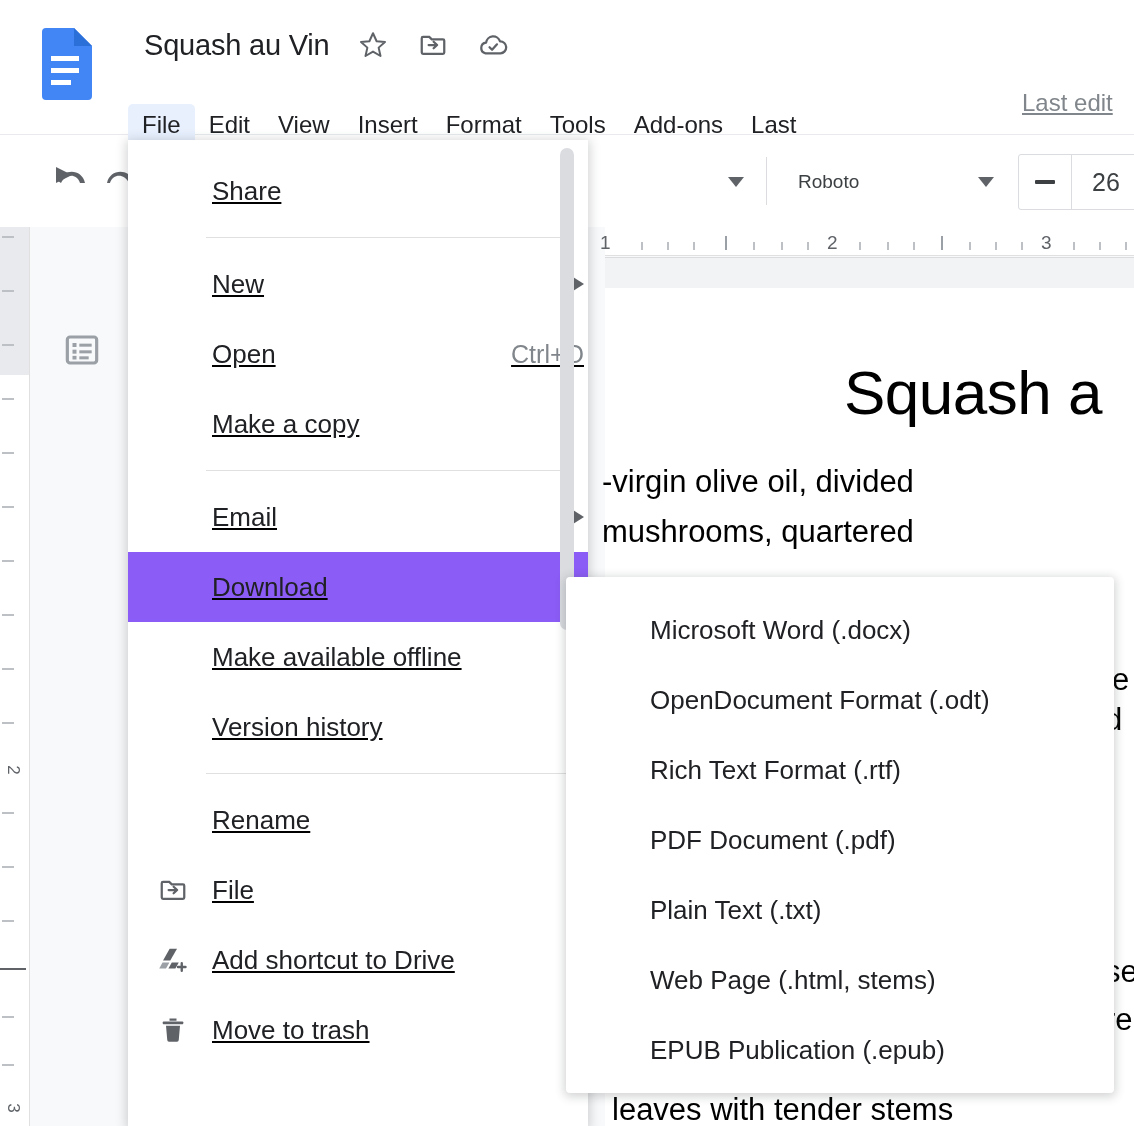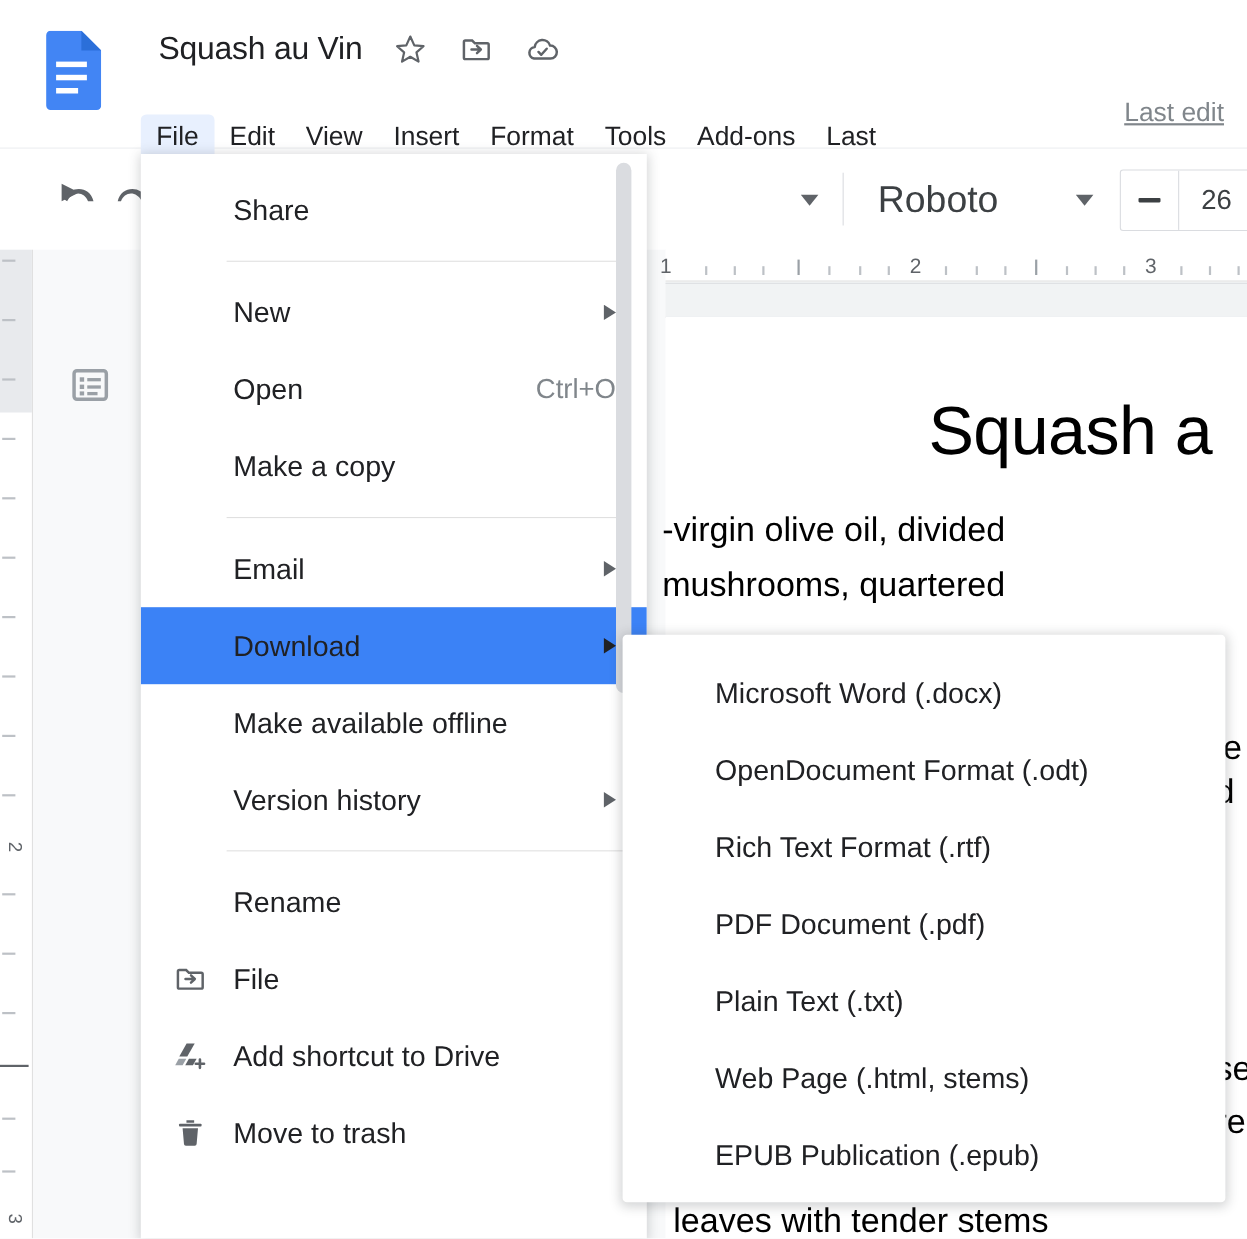--- a/index.html
+++ b/index.html
@@ -114,21 +114,21 @@
   }
   .tb-sep {
     position: absolute;
     left: 766px; top: 22px;
     width: 1px; height: 48px;
     background: #dadce0;
   }
   .tb-font {
     position: absolute;
     left: 798px; top: 30px;
-    font-size: 34px;
+    font-size: 19px;
     color: #3c4043;
     white-space: nowrap;
     line-height: 34px;
   }
   .tb-caret-2 {
     position: absolute;
     left: 972px; top: 36px;
     width: 28px; height: 20px;
   }
   .fontsize-box {
@@ -285,24 +285,25 @@
     box-shadow: 0 2px 10px 2px rgba(60,64,67,0.22);
     z-index: 40;
     overflow: hidden;
   }
   .fm-row {
     position: relative;
     display: flex;
     align-items: center;
     height: 70px;
     padding-left: 84px;
-    padding-right: 28px;
+    padding-right: 4px;
     box-sizing: border-box;
-  }
-  .fm-row.hl { background: #3b82f6; }
+    text-decoration: underline;
+  }
+  .fm-row.hl { background: #8b5cf6; }
   .fm-label {
     font-size: 26px;
     color: #202124;
     white-space: nowrap;
     line-height: 34px;
   }
   .fm-shortcut {
     margin-left: auto;
     font-size: 25px;
     color: #80868b;

